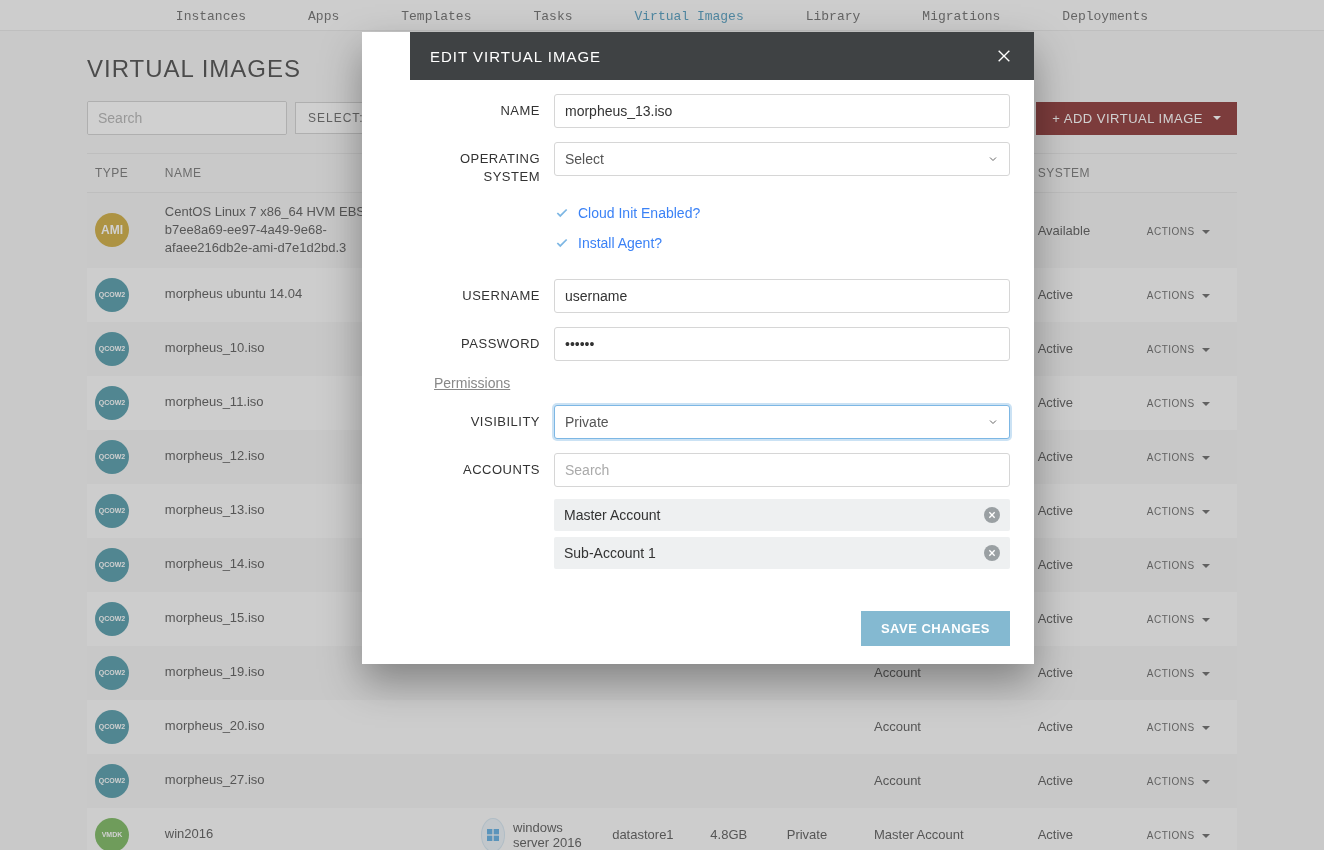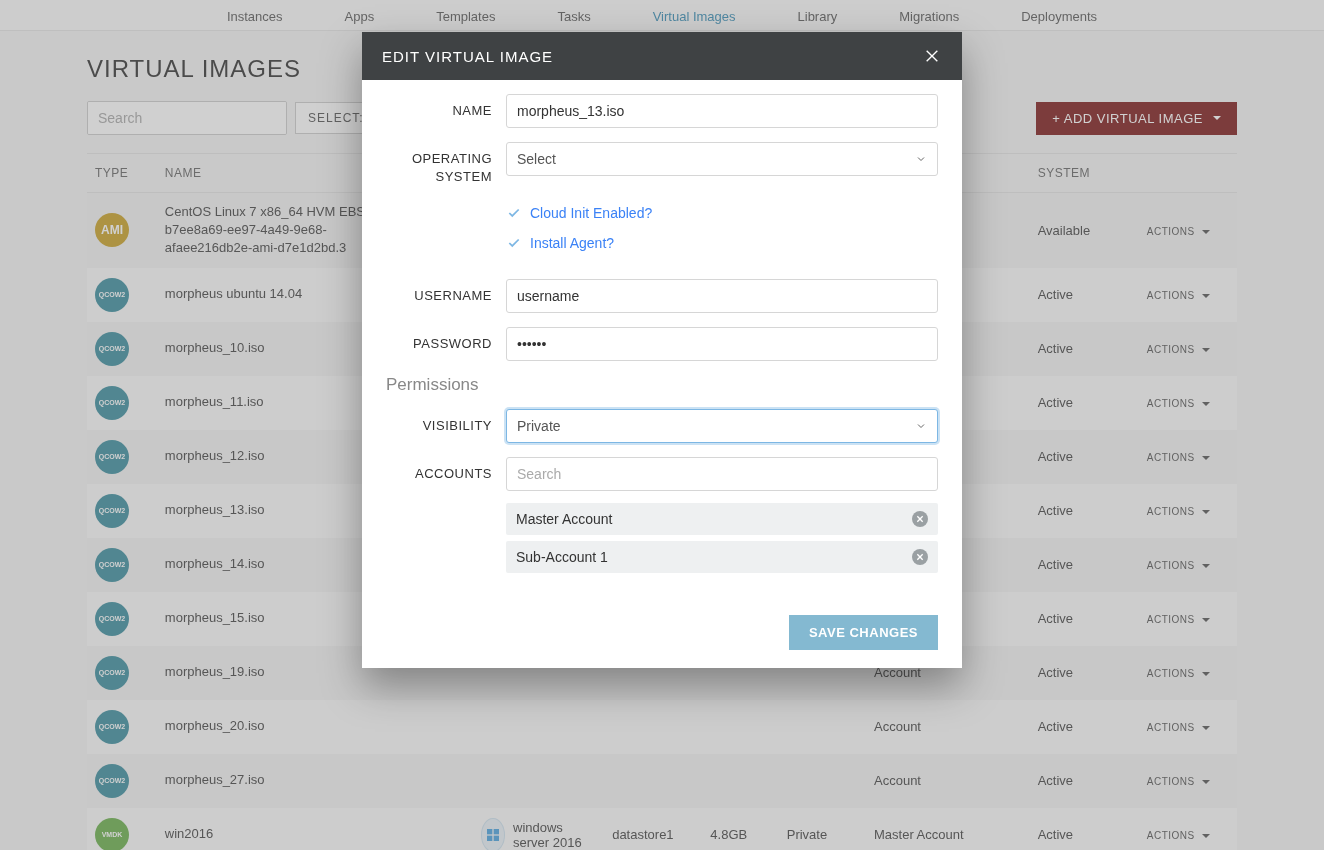--- a/index.html
+++ b/index.html
@@ -24,20 +24,21 @@
   }
   .topnav .navitem {
     display: flex;
     flex-direction: column;
     align-items: center;
     gap: 3px;
     font-size: 13px;
     color: #5a5a5a;
     cursor: pointer;
     padding-top: 2px;
+    font-family: Liberation Mono, monospace;
   }
   .topnav .navitem.active { color: #3a8fb7; }
   .topnav .icon-holder {
     width: 24px; height: 4px;
   }
 
   
   .page {
     width: 1150px;
     margin: 0 auto;
@@ -155,23 +156,24 @@
   
   .overlay {
     position: absolute;
     inset: 0;
     background: rgba(120,120,120,0.35);
   }
   .modal {
     position: absolute;
     left: 362px;
     top: 32px;
-    width: 600px;
+    width: 672px;
     background: #fff;
     box-shadow: 0 18px 38px rgba(0,0,0,0.35);
+    padding-left: 48px;
   }
   .modal-header {
     background: #3f4244;
     color: #fff;
     padding: 14px 20px;
     font-size: 15px;
     letter-spacing: 1px;
     display: flex;
     align-items: center;
     justify-content: space-between;
@@ -230,24 +232,25 @@
     font-size: 14px;
     color: #3b82f6;
     margin: 6px 0 14px 0;
   }
   .checkbox-row .chk {
     color: #7db7e4;
     width: 16px; height: 16px;
     display: flex; align-items: center; justify-content: center;
   }
   .section-title {
-    font-size: 17px;
+    font-size: 14px;
     color: #888;
     font-weight: 400;
     margin: 4px 0 14px 0;
+    text-decoration: underline;
   }
   .chips .chip {
     background: #eef0f1;
     padding: 8px 10px;
     border-radius: 2px;
     display: flex;
     justify-content: space-between;
     align-items: center;
     margin-bottom: 6px;
     font-size: 14px;

